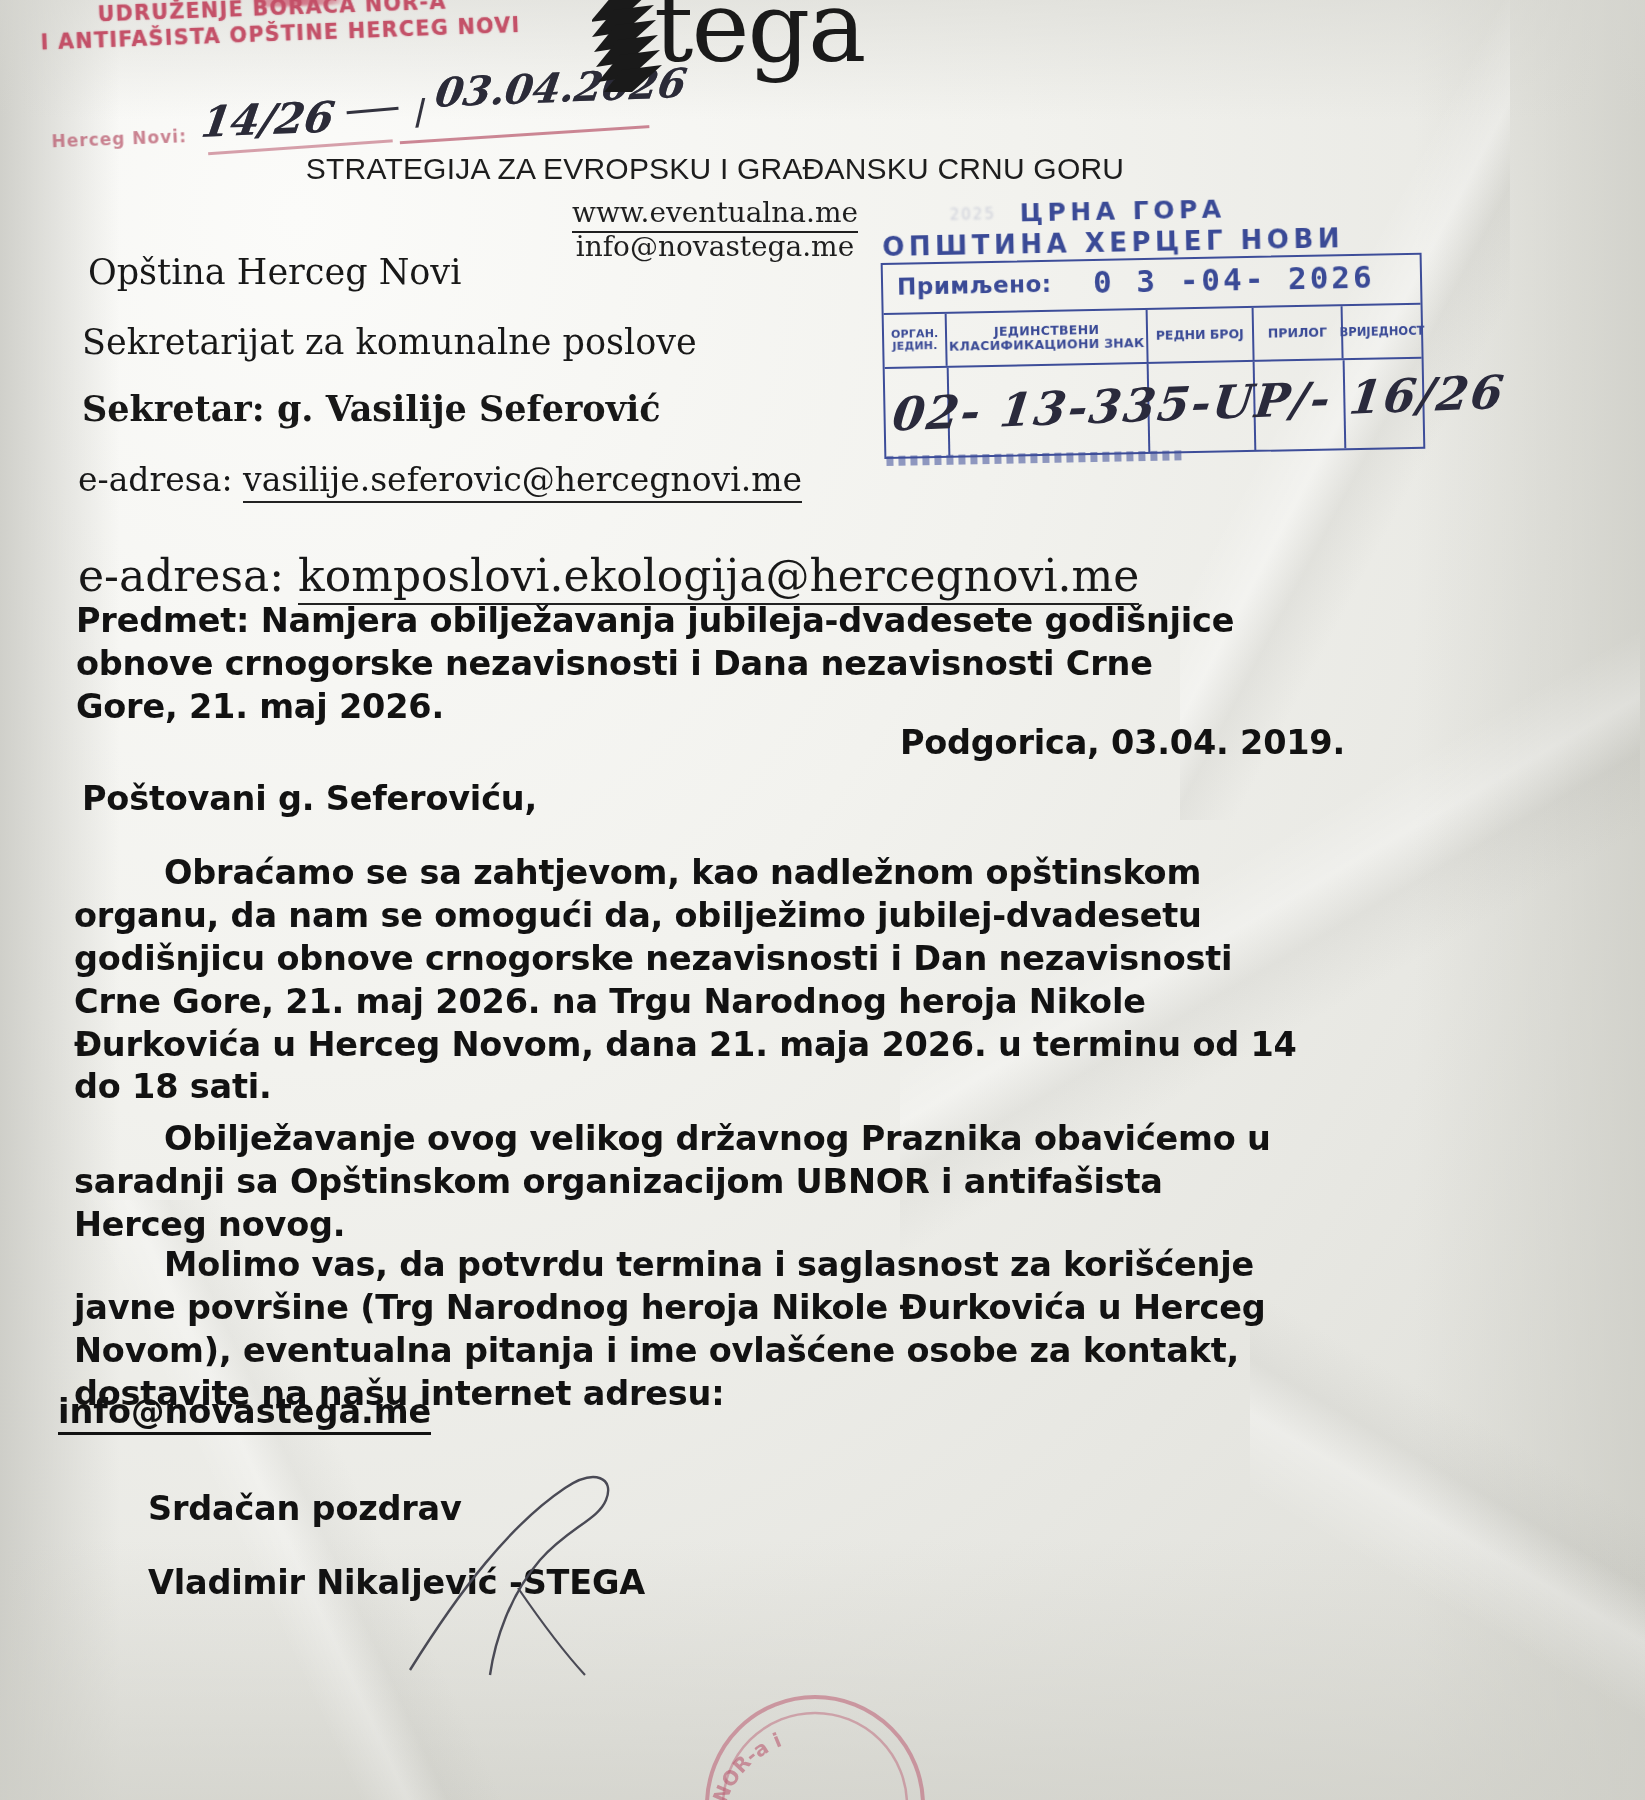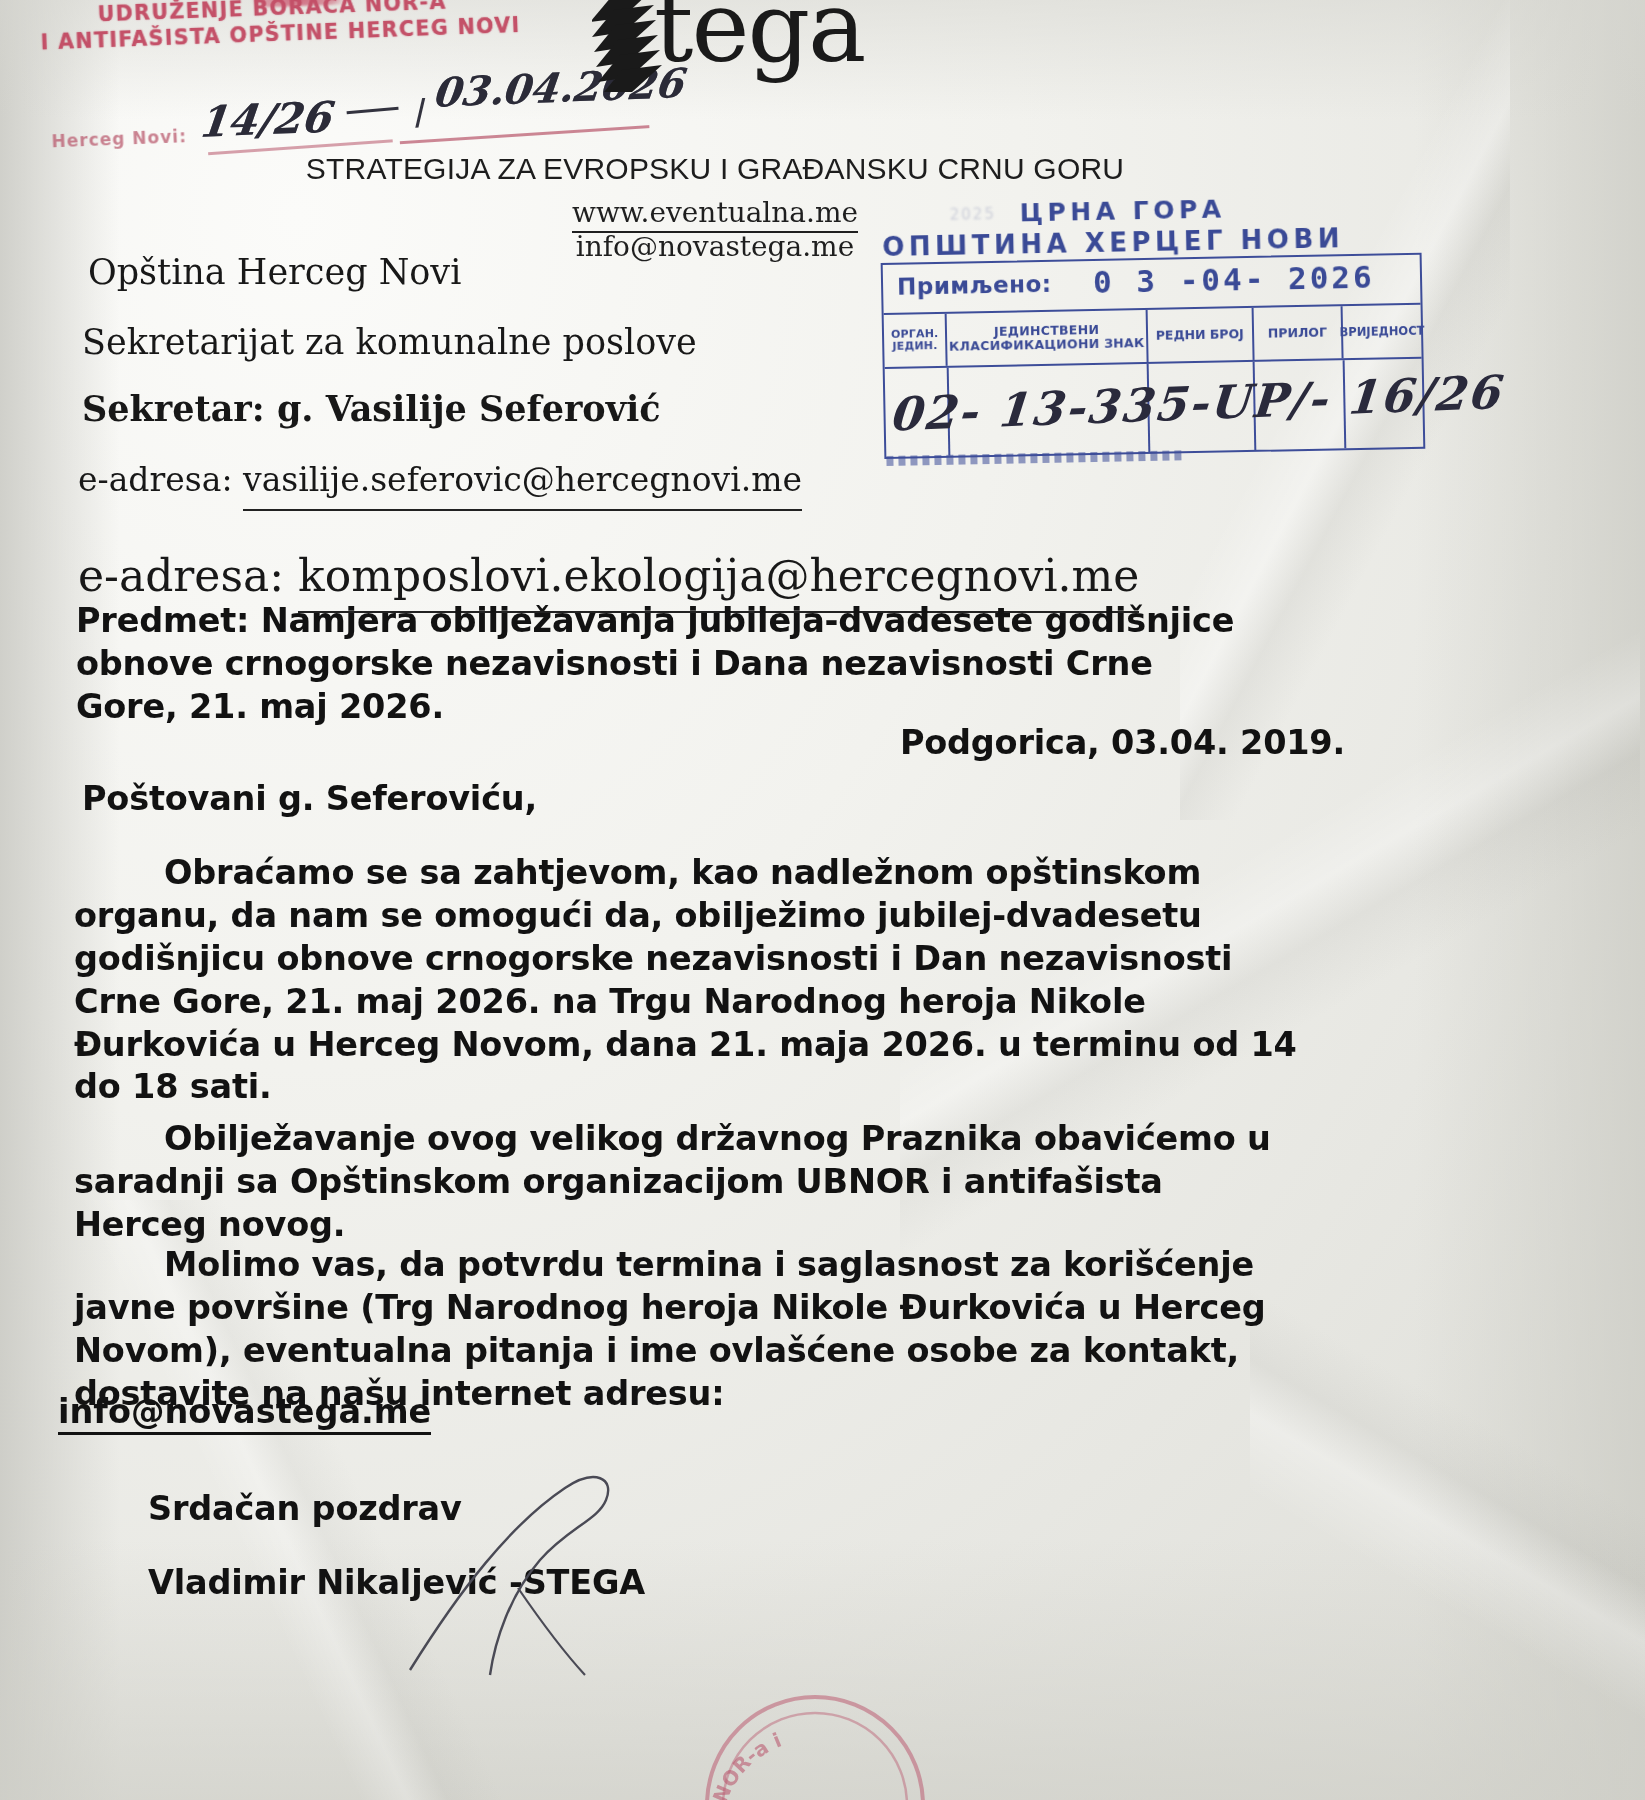--- a/index.html
+++ b/index.html
@@ -108,21 +108,21 @@
   #bs-strike{position:absolute;left:10px;top:255px;width:300px;height:10px;
     background:repeating-linear-gradient(90deg,#3d4d99 0 7px,transparent 7px 12px);opacity:.55;filter:blur(.7px);}
 
   
   .serif{font-family:"DejaVu Serif",serif;color:#181818;}
   #a1{left:88px;top:252px;font-size:35px;}
   #a2{left:82px;top:322px;font-size:35px;}
   #a3{left:82px;top:388px;font-size:35px;font-weight:700;}
   #a4{left:78px;top:460px;font-size:33px;}
   #a5{left:78px;top:550px;font-size:44px;}
-  .ulink{border-bottom:2px solid #222;padding-bottom:10px;margin-top:38px;}
+  .ulink{border-bottom:2px solid #222;padding-bottom:2px;margin-top:38px;}
 
   
   .bbold{font-family:"DejaVu Sans",sans-serif;font-weight:700;color:#121212;
     font-size:33.5px;line-height:1.28;letter-spacing:-.2px;}
   #subj{left:76px;top:600px;width:1180px;}
   #place{left:0;top:722px;width:1345px;text-align:right;}
   #greet{left:82px;top:778px;}
   #p1{left:74px;top:852px;width:1250px;}
   #p2{left:74px;top:1118px;width:1220px;}
   #p3{left:74px;top:1244px;width:1280px;}

